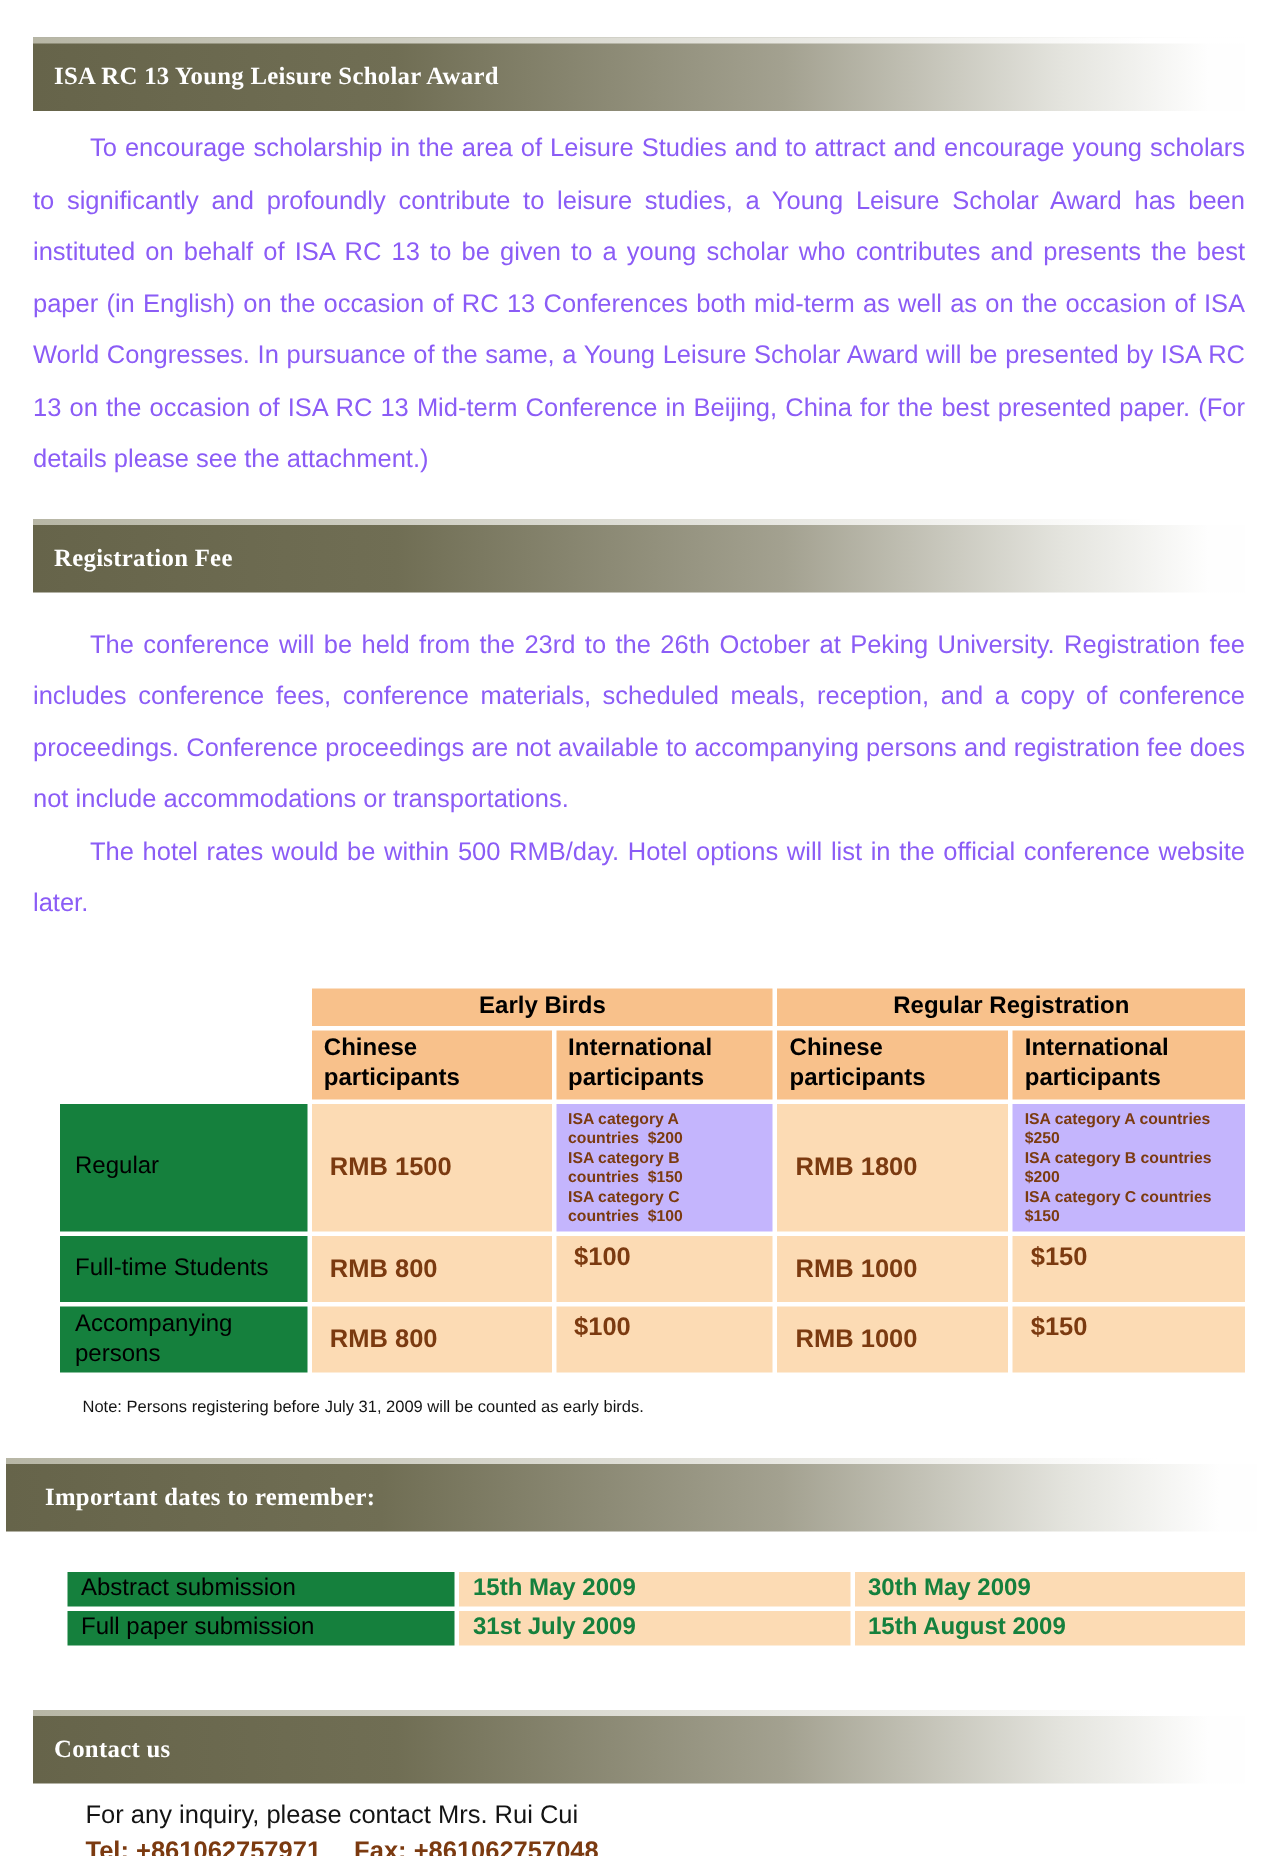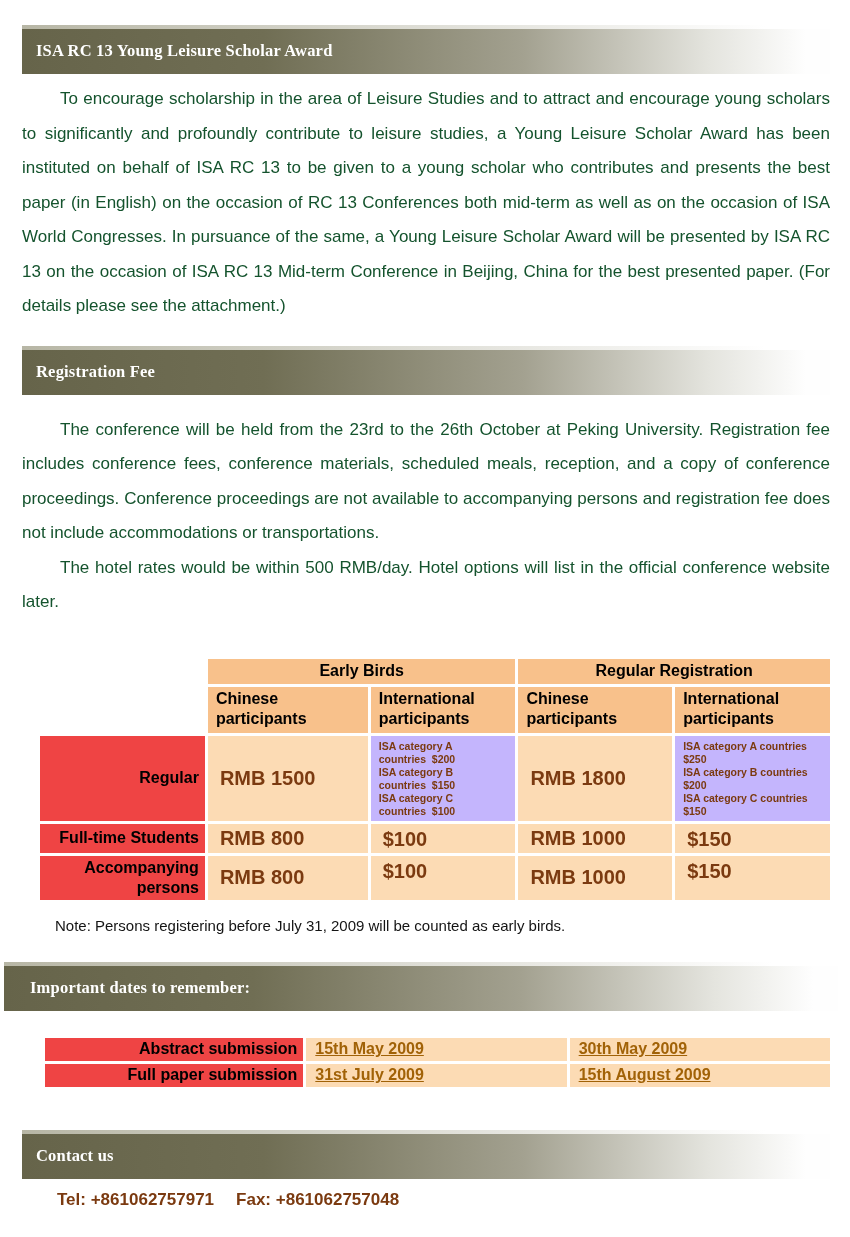--- a/index.html
+++ b/index.html
@@ -16,48 +16,48 @@
     color:#ffffff; letter-spacing:0.2px;
     background:
       linear-gradient(to right, #b7b6a5 0%, #ffffff 92%) no-repeat left top/100% 4px,
       linear-gradient(to right, #66644a 0%, #706e54 30%, #a3a190 62%, #e4e4de 85%, #fefefe 97%);
   }
   .section-bar.full { margin-left:4px; width:834px; padding-left:26px;text-align:center; }
 
   
   .para {
     margin:8px 20px 0 22px; width:808px; box-sizing:border-box;
-    font-size:17px; line-height:34.5px; text-align:justify; color:#14532d;
+    font-size:17px; line-height:34.5px; text-align:justify; color:#8b5cf6;
   }
   .para.indent { text-indent:38px; }
   .para.no-top { margin-top:0; }
 
   
   table { border-collapse:separate; border-spacing:3px; table-layout:fixed; }
   td, th { box-sizing:border-box; font-size:16px; text-align:left; padding:2px 6px; }
   .fee-table { margin:36px 0 0 37px; width:796px; }
   .fee-table .blank { background:transparent; }
   .hdr { background:#f8c18b; color:#000; font-weight:bold; }
   .hdr.center { text-align:center; }
-  .row-label { background:#ef4444; font-weight:bold; color:#000; padding-left:10px; line-height:20px;text-align:right; }
-  .price { background:#fcdbb4; color:#7b3a10; font-weight:bold; font-size:20px; padding-left:12px; }
+  .row-label { background:#15803d; font-weight:normal; color:#000; padding-left:10px; line-height:20px; }
+  .price { background:#fcdbb4; color:#7b3a10; font-weight:bold; font-size:17px; padding-left:12px; }
   .price.top { vertical-align:top; padding-top:4px; }
   .isa-small {
     background:#c4b5fd; color:#7b3a10; font-weight:bold; font-size:10.5px;
     line-height:13px; white-space:pre-line; vertical-align:top; padding:4px 4px 3px 8px;
   }
   .participants { line-height:20px; padding:2px 6px 4px 8px; vertical-align:middle; }
 
-  .note-line { margin:14px 0 0 55px; font-size:15px; color:#141414; }
+  .note-line { margin:14px 0 0 55px; font-size:11px; color:#141414; }
 
   
   .dates-table { margin:24px 0 0 42px; width:791px; }
   .dates-table td, .dates-table th { height:23px; padding:1px 6px 1px 9px; }
   .dates-table .hdr { height:25px; }
-  .date-val { background:#fcdbb4; color:#a16207; font-weight:bold;text-decoration:underline; }
+  .date-val { background:#fcdbb4; color:#15803d; font-weight:bold; }
   .dates-table .row-label { padding-left:9px; }
 
   
   .contact-block { margin:9px 0 0 57px; font-size:17px; line-height:24.5px; color:#141414; }
   .contact-row { white-space:nowrap; }
   .email-link { color:#0000f0; font-weight:bold; text-decoration:underline; }
   .telfax { color:#7b3a10; font-weight:bold; }
   .fax-part { margin-left:22px; }
   .spacer-top { height:25px; }
 </style>
@@ -108,21 +108,21 @@
 countries&nbsp; $100</td>
     <td class="price">RMB 1800</td>
     <td class="isa-small">ISA category A countries
 $250
 ISA category B countries
 $200
 ISA category C countries
 $150</td>
   </tr>
   <tr>
-    <td class="row-label" style="height:28px;">Full-time Students</td>
+    <td class="row-label" style="height:44px;">Full-time Students</td>
     <td class="price">RMB 800</td>
     <td class="price top">$100</td>
     <td class="price">RMB 1000</td>
     <td class="price top">$150</td>
   </tr>
   <tr>
     <td class="row-label" style="height:44px;">Accompanying persons</td>
     <td class="price">RMB 800</td>
     <td class="price top">$100</td>
     <td class="price">RMB 1000</td>
@@ -155,16 +155,17 @@
     <td class="date-val">15th August 2009</td>
   </tr>
 </tbody>
   </table>
 
 <div class="section-bar" style="margin-top:40px;">
   <span>Contact us</span>
 </div>
 
 <div class="contact-block">
+  <div class="contact-row">For any inquiry, please contact Mrs. Rui Cui</div>
   <div class="contact-row telfax">
     <span>Tel: +861062757971</span><span class="fax-part">Fax: +861062757048</span>
   </div>
 </div>
 
 </body></html>

